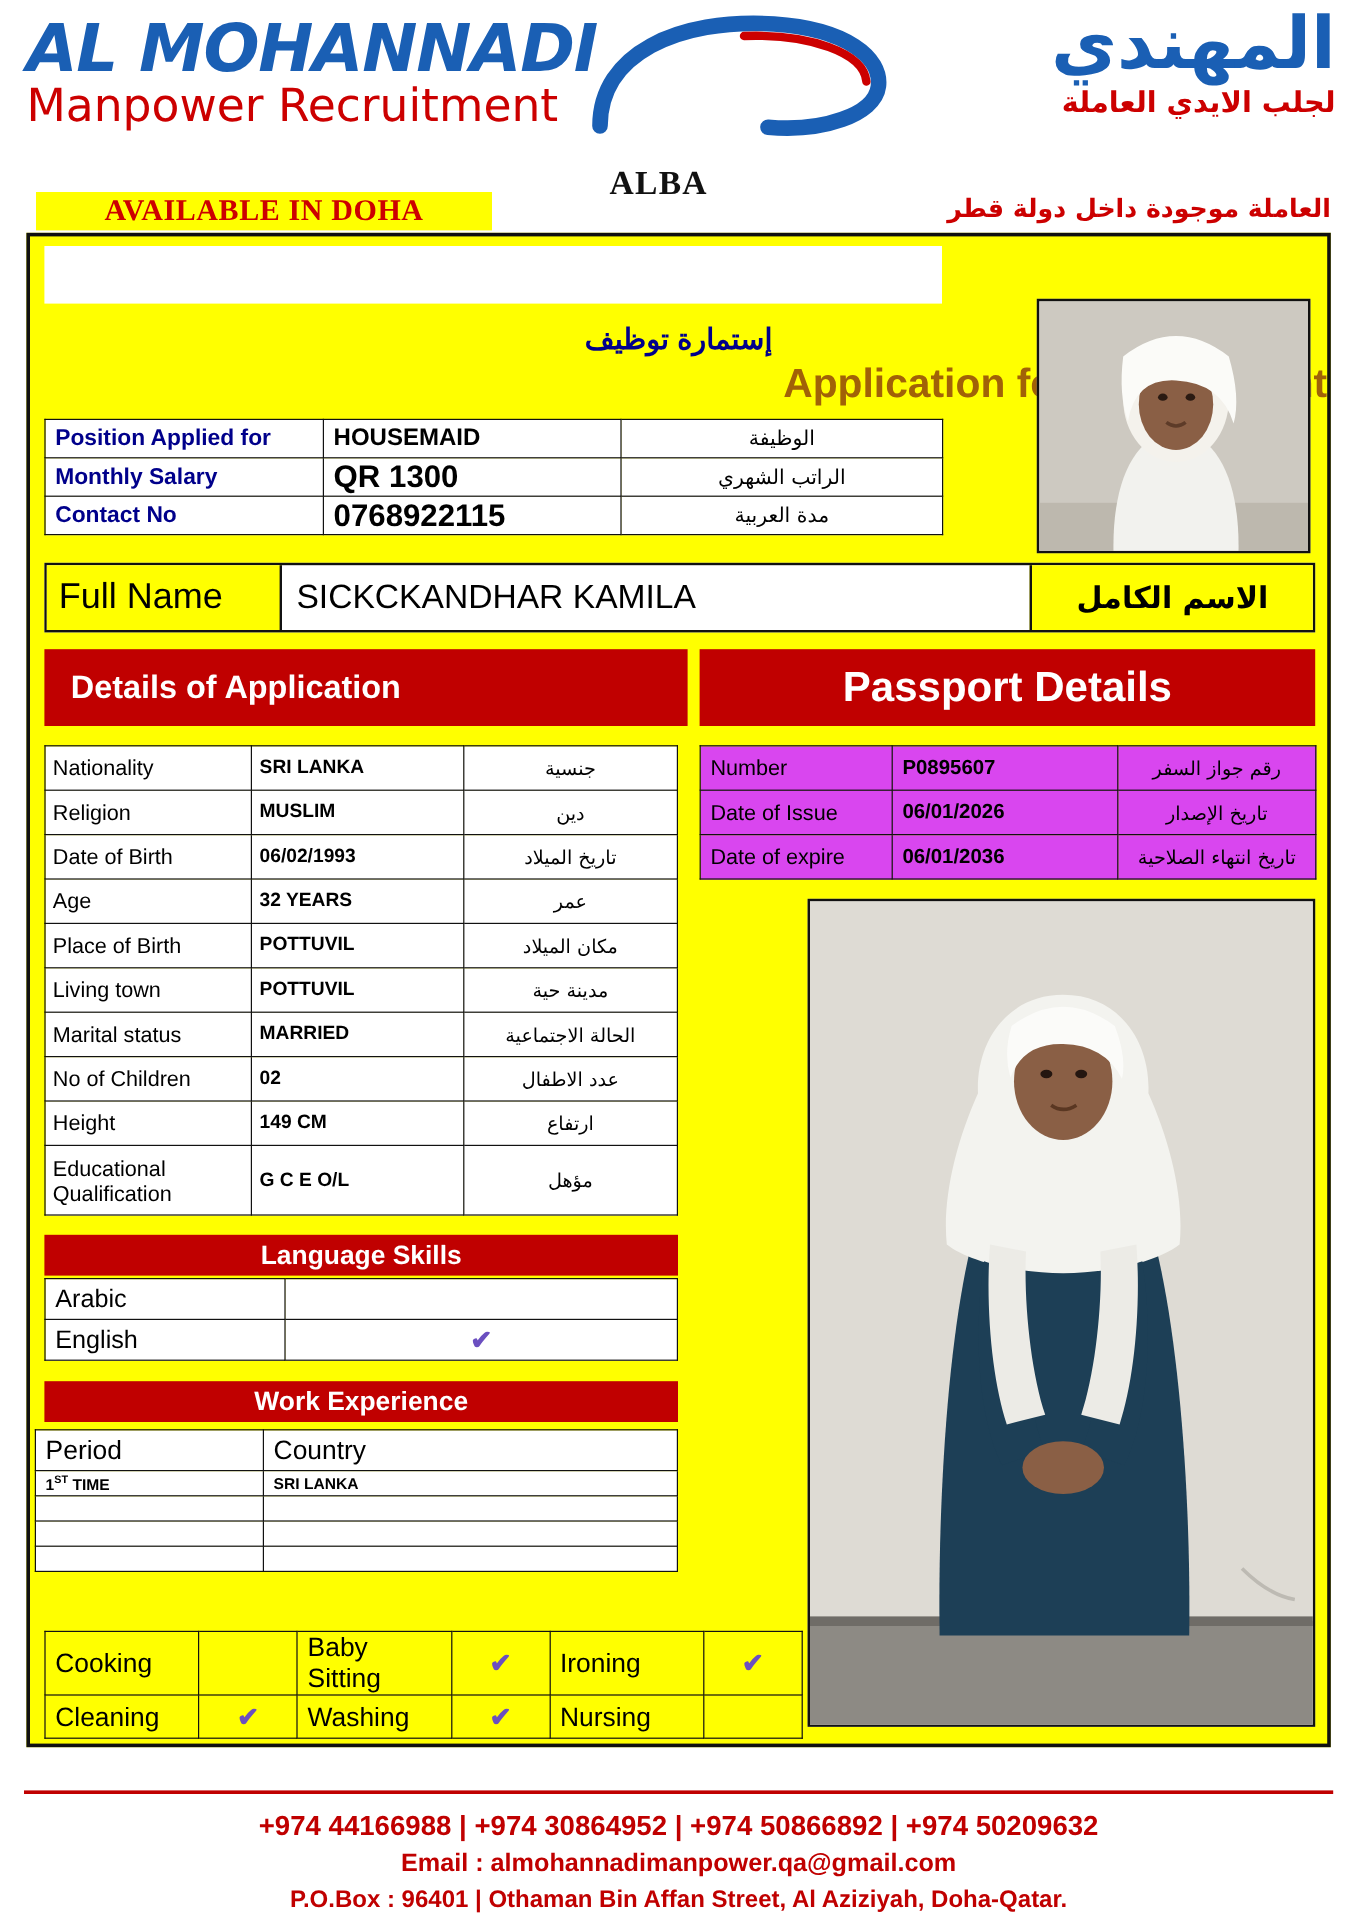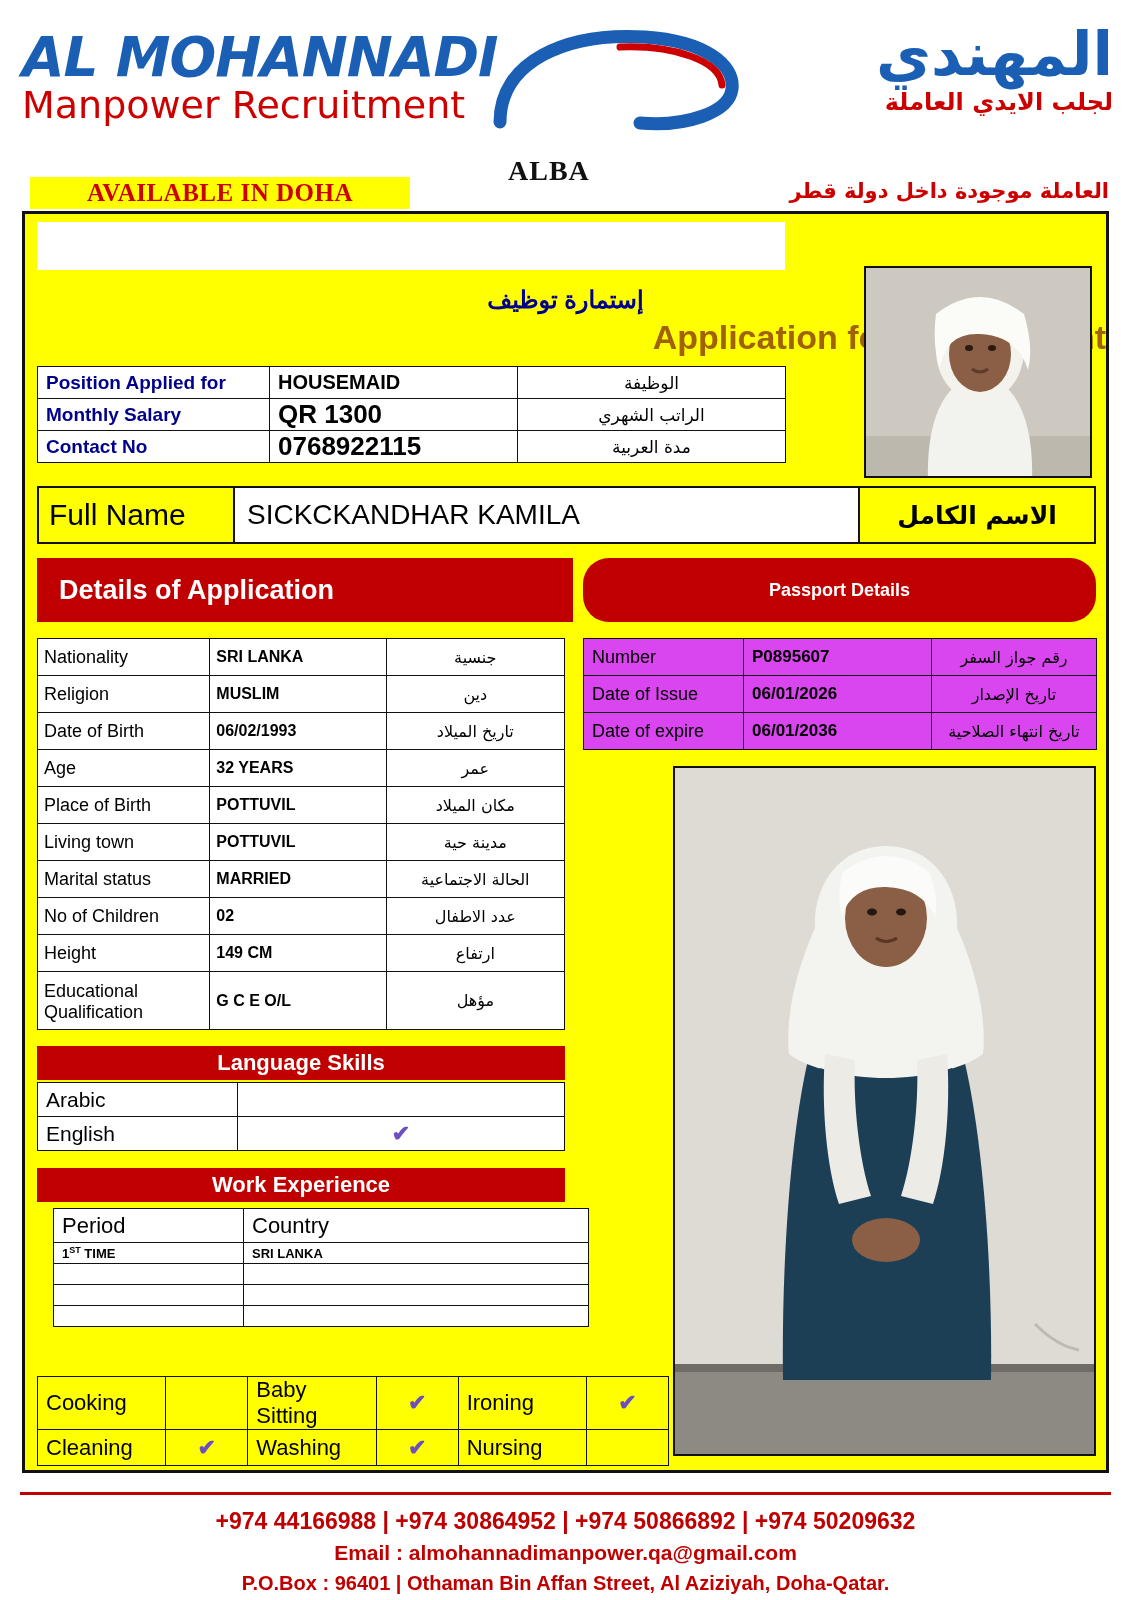--- a/index.html
+++ b/index.html
@@ -11,21 +11,20 @@
     font-family: "Liberation Sans", sans-serif;
     position: relative;
     overflow: hidden;
   }
 
   
   .header {
     position: relative;
     height: 160px;
     padding: 22px 18px 0 18px;
-    margin-top: 17px;
   }
   .logo-left {
     position: absolute;
     left: 22px;
     top: 14px;
     width: 470px;
   }
   .logo-left .line1 {
     font-family: "DejaVu Sans", sans-serif;
     font-weight: bold;
@@ -281,22 +280,21 @@
     height: 64px;
     padding-left: 22px;
     font-size: 27px;
   }
   .sec-passport {
     left: 558px;
     top: 344px;
     width: 513px;
     height: 64px;
     justify-content: center;
-    font-size: 18px;
-    border-radius: 26px;
+    font-size: 35px;
   }
 
   
   .details-table {
     position: absolute;
     left: 12px;
     top: 424px;
     width: 528px;
     border-collapse: collapse;
     table-layout: fixed;
@@ -402,21 +400,21 @@
     background: #c00000;
     color: #ffffff;
     font-weight: bold;
     font-size: 22px;
     display: flex;
     align-items: center;
     justify-content: center;
   }
   .work-table {
     position: absolute;
-    left: 28px;
+    left: 4px;
     top: 994px;
     width: 536px;
     border-collapse: collapse;
     table-layout: fixed;
   }
   .work-table td {
     border: 1px solid #111111;
     background: #ffffff;
     height: 21px;
     padding: 0 8px;

